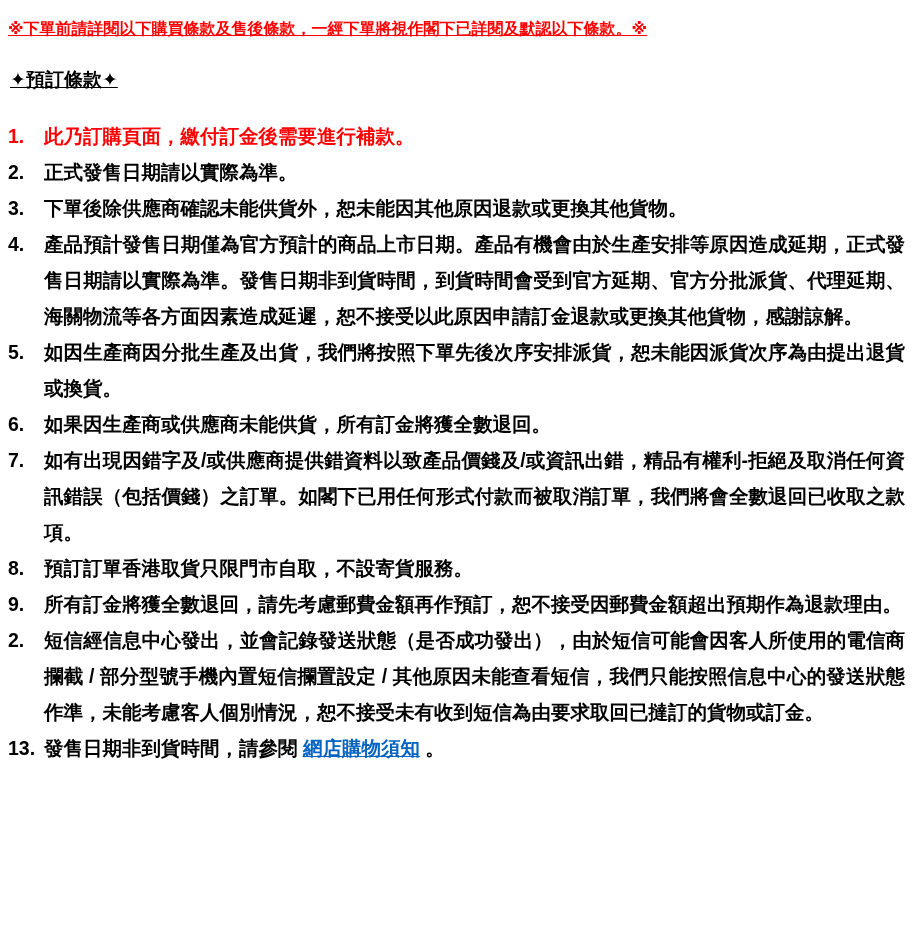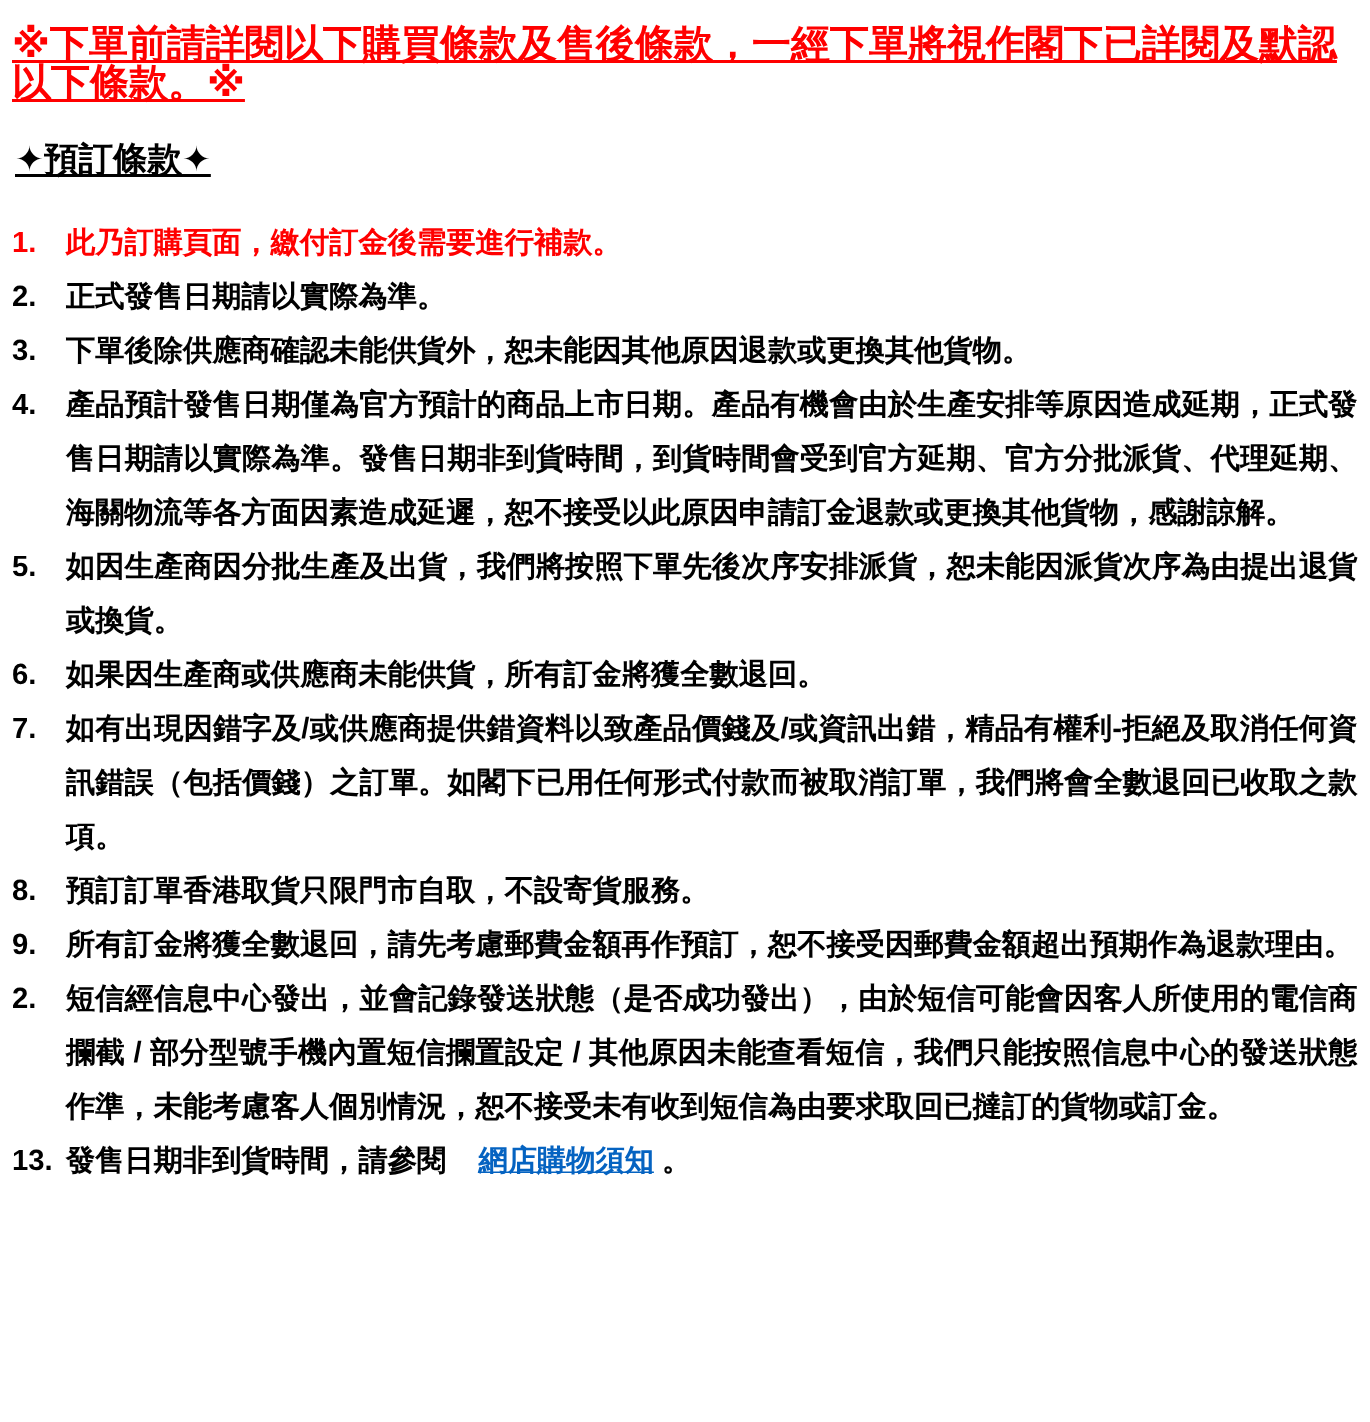--- a/index.html
+++ b/index.html
@@ -14,27 +14,27 @@
     font-family: "Liberation Sans", "DejaVu Sans", sans-serif;
     font-weight: 700;
     color: #000000;
   }
   .page {
     padding: 10px 8px 10px 8px;
     box-sizing: border-box;
   }
   .notice {
     color: #ff0000;
-    font-size: 26px;
+    font-size: 16px;
     line-height: 26px;
     text-decoration: underline;
     margin: 6px 0 26px 0;
   }
   .section-title {
-    font-size: 23px;
+    font-size: 19px;
     line-height: 24px;
     text-decoration: underline;
     margin: 0 0 26px 2px;
   }
   .terms {
     font-size: 19.5px;
     line-height: 36px;
   }
   .term-item {
     display: flex;
@@ -51,21 +51,20 @@
   .red { color: #ff0000; }
   .red-underline {
     color: #ff0000;
     text-decoration: underline;
   }
   a.link {
     color: #0563c1;
     text-decoration: underline;
     font-weight: 700;
     cursor: pointer;
-    margin-left: 16px;
   }
 </style>
 </head>
 <body>
 
 <div class="page">
   <div class="notice">※下單前請詳閱以下購買條款及售後條款，一經下單將視作閣下已詳閱及默認以下條款。※</div>
 
   <div class="section-title">✦預訂條款✦</div>
 

